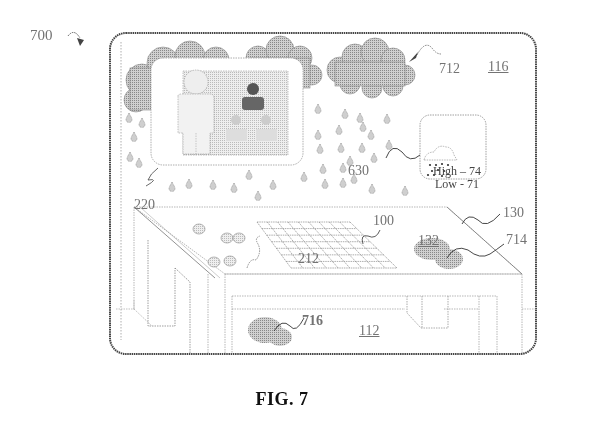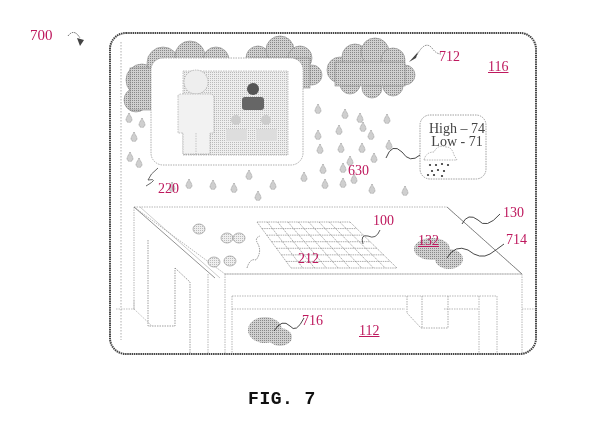--- a/index.html
+++ b/index.html
@@ -1,23 +1,23 @@
 <!DOCTYPE html>
 <html><head>
   <meta charset="utf-8">
   <style>
     html, body { margin: 0; padding: 0; background: #ffffff; }
     body { width: 608px; height: 437px; position: relative; overflow: hidden;
            font-family: "Liberation Serif", "DejaVu Serif", serif; color: #222; }
     #fig { position: absolute; left: 0; top: 0; width: 608px; height: 437px; }
-    .lbl { position: absolute; font-size: 14px; color: #be185d; line-height: 1; white-space: nowrap; }
+    .lbl { position: absolute; font-size: 14px; color: #737373; line-height: 1; white-space: nowrap; }
     .ul { text-decoration: underline; }
     .caption { position: absolute; left: 0; width: 564px; top: 389px; text-align: center;
-               font-weight: bold; font-size: 18px; color: #111; letter-spacing: 0.5px; font-family: Liberation Mono, monospace; }
-    .wx-text { position: absolute; font-size: 14px; color: #444; text-align: center; width: 72px; line-height: 1.25; }
+               font-weight: bold; font-size: 18px; color: #111; letter-spacing: 0.5px; }
+    .wx-text { position: absolute; font-size: 12px; color: #444; text-align: center; width: 72px; line-height: 1.25; margin-top: 44px; }
   </style>
 </head>
 <body>
 
 <svg id="fig" viewBox="0 0 608 437" xmlns="http://www.w3.org/2000/svg">
   <defs>
     <pattern id="dots" width="2" height="2" patternUnits="userSpaceOnUse">
       <rect width="2" height="2" fill="#d0d0d0"></rect>
       <rect width="1" height="1" fill="#888"></rect>
     </pattern>
@@ -192,28 +192,28 @@
   <path d="M462,224 Q468,212 478,220 Q486,230 500,214" fill="none" stroke="#333" stroke-width="0.9"></path>
 
   <g fill="url(#dots)" stroke="none">
     <ellipse cx="265" cy="330" rx="17" ry="13"></ellipse>
     <ellipse cx="280" cy="337" rx="12" ry="9"></ellipse>
   </g>
   <path d="M274,331 Q282,318 290,326 Q296,334 304,318" fill="none" stroke="#333" stroke-width="0.9"></path>
 </svg>
 
 <div class="lbl" style="left:30px; top:28px; font-size:15px;">700</div>
-<div class="lbl" style="left:439px; top:50px;">712</div>
+<div class="lbl" style="left:439px; top:62px;">712</div>
 <div class="lbl ul" style="left:488px; top:60px;font-family:Liberation Serif, serif;">116</div>
-<div class="lbl" style="left:134px; top:182px;margin-left:24px;">220</div>
+<div class="lbl" style="left:134px; top:198px;">220</div>
 <div class="lbl" style="left:348px; top:164px;">630</div>
 <div class="lbl" style="left:503px; top:206px;">130</div>
 <div class="lbl ul" style="left:418px; top:214px;margin-top:20px;">132</div>
 <div class="lbl" style="left:373px; top:214px;">100</div>
 <div class="lbl" style="left:262px; top:252px;margin-left:36px;">212</div>
 <div class="lbl" style="left:506px; top:233px;">714</div>
-<div class="lbl" style="left:302px; top:314px;">716</div>
+<div class="lbl" style="left:302px; top:314px;font-weight:bold;">716</div>
 <div class="lbl ul" style="left:347px; top:324px;margin-left:12px;">112</div>
 
 <div class="wx-text" style="left:421px; top:120px;">High – 74</div>
 <div class="wx-text" style="left:421px; top:133px;">Low - 71</div>
 
 <div class="caption">FIG. 7</div>
 
 </body></html>

